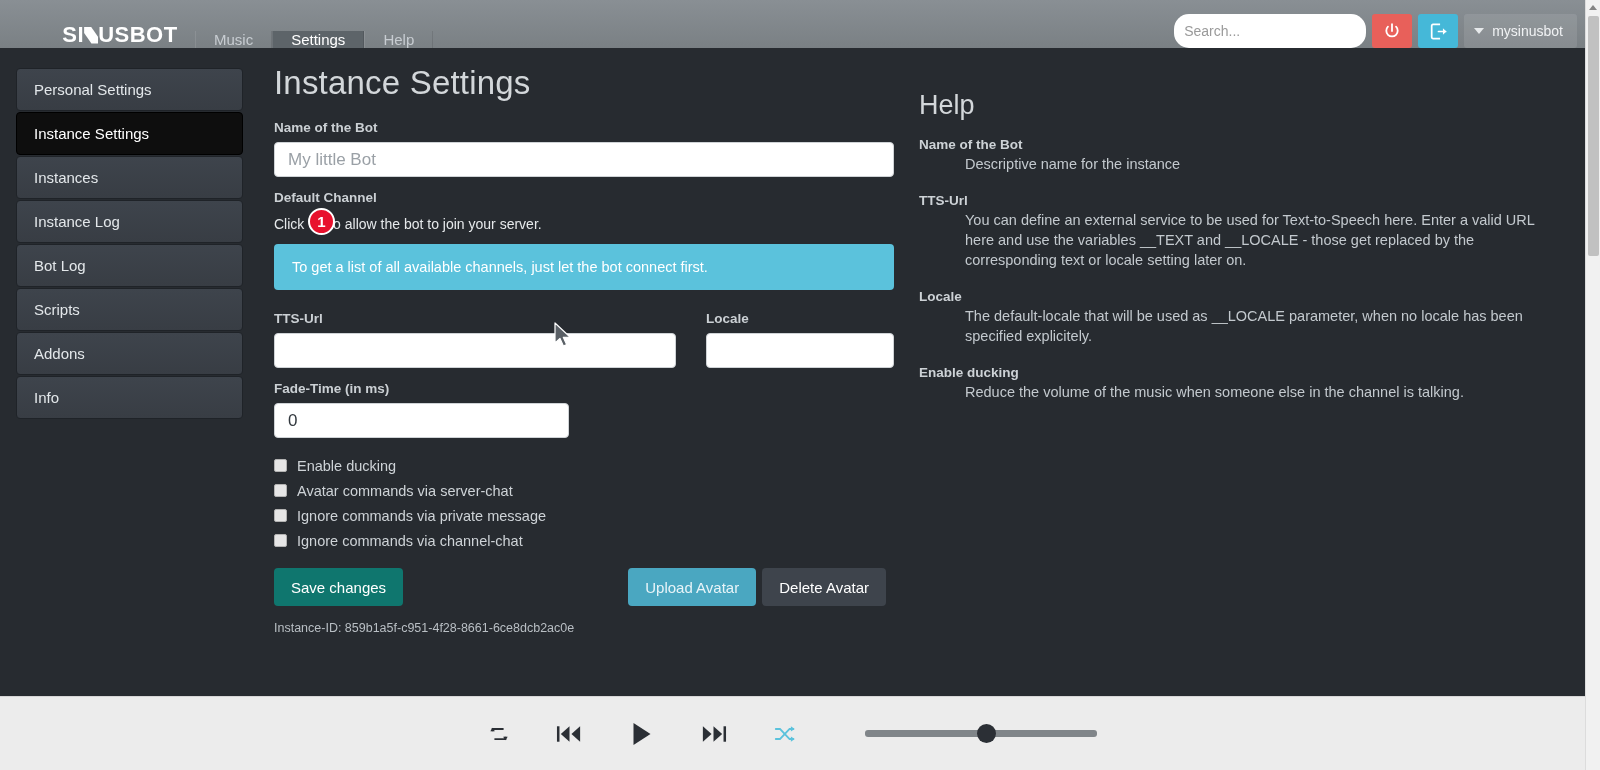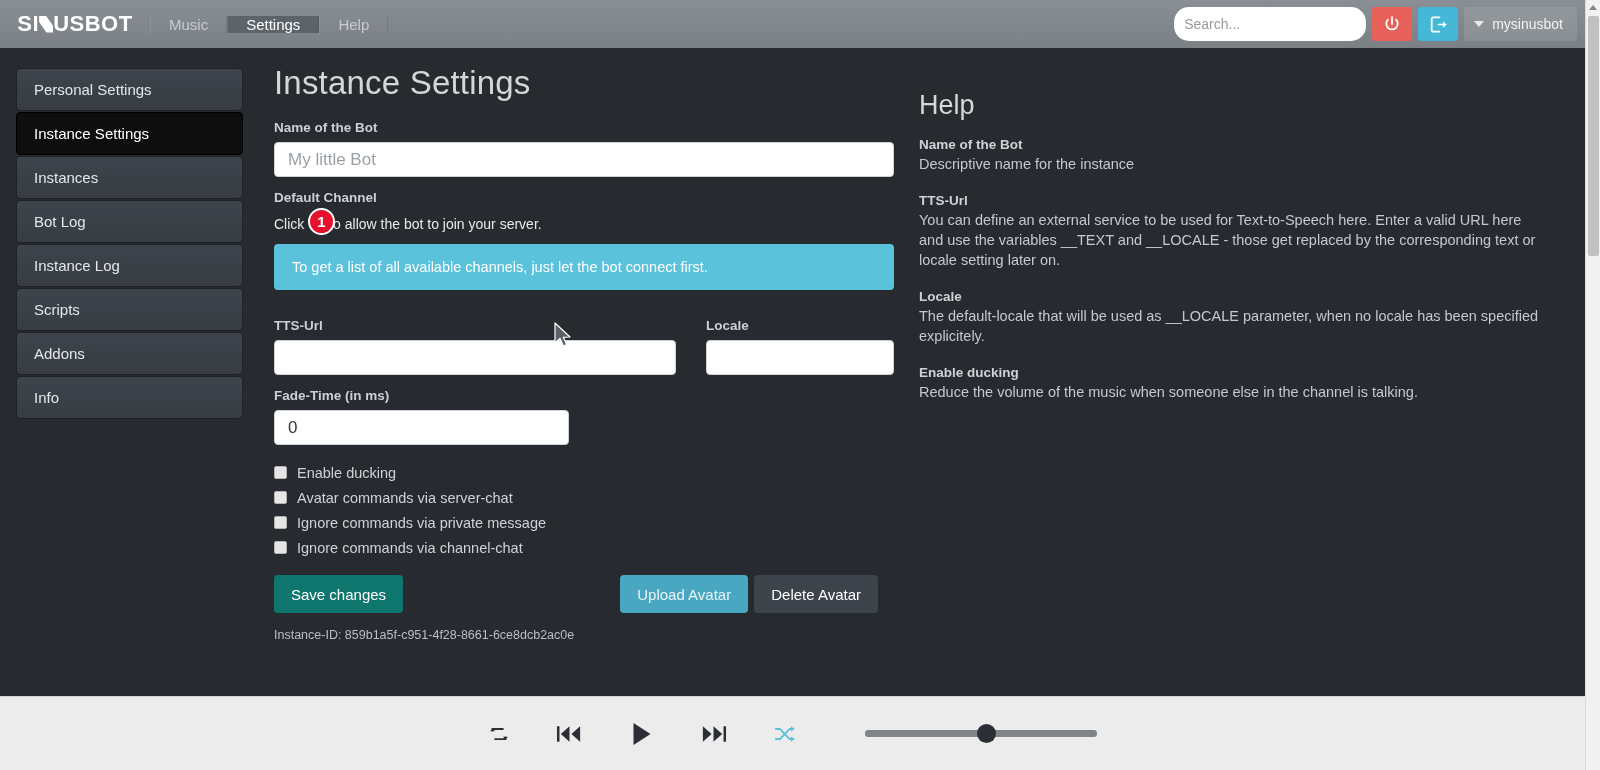--- a/index.html
+++ b/index.html
@@ -8,21 +8,21 @@
     font-family: "Liberation Sans", sans-serif;
     background: #272b30;
     overflow: hidden;
   }
   #app { position: relative; width: 1600px; height: 770px; }
 
   
   #topbar {
     position: absolute; top: 0; left: 0; width: 1585px; height: 48px;
     background: linear-gradient(to bottom, #898f94, #7a8084);
-    display: flex; align-items: center;
+    display: flex; align-items: flex-end; padding-left: 45px;
   }
   #logo {
     width: 150px; display: flex; align-items: center; justify-content: center;
     color: #fff; font-weight: bold; font-size: 22px; letter-spacing: 0.5px;
   }
   #logo .ltr { display: inline-block; }
   #logo .nglyph {
     display: inline-block; width: 14px; height: 17px; position: relative;
     vertical-align: -2px; margin: 0 0px;
   }
@@ -122,21 +122,21 @@
     position: absolute; left: 34px; top: -6px;
     width: 27px; height: 27px; border-radius: 50%;
     background: #e8112d; border: 2px solid #ffffff;
     color: #fff; font-size: 15px; font-weight: bold;
     display: flex; align-items: center; justify-content: center;
     z-index: 5;
   }
   .infobox {
     background: #5bc2dc; border-radius: 4px; height: 46px;
     display: flex; align-items: center; padding-left: 18px;
-    color: #ffffff; font-size: 14.5px; margin-bottom: 28px;
+    color: #ffffff; font-size: 14.5px; margin-bottom: 21px;
   }
 
   .row2 { display: flex; gap: 30px; }
   .col-tts { width: 402px; }
   .col-locale { width: 188px; }
   .col-fade { width: 295px; }
 
   .checks { margin-top: 15px; }
   .chkrow {
     display: flex; align-items: center; gap: 10px; height: 25px;
@@ -153,36 +153,36 @@
   }
   .btn {
     height: 38px; padding: 0 17px; border: none; border-radius: 4px;
     font-size: 15px; color: #ffffff; cursor: pointer;
     font-family: "Liberation Sans", sans-serif;
     display: flex; align-items: center;
   }
   .btn.gray { background: #0f766e; }
   .btn.teal { background: #4aa7c1; color: #e8f4f8; }
   .btn.dark { background: #3e444c; }
-  .btn-right { position: absolute; right: 16px; display: flex; gap: 6px; border-radius: 13px; }
+  .btn-right { position: absolute; right: 8px; display: flex; gap: 6px; border-radius: 13px; }
 
   .instance-id {
     margin-top: 15px; font-size: 12.5px; color: #b9bfc4;
   }
 
   
   #help { position: absolute; left: 919px; top: 42px; width: 625px; }
   #help h2 {
     font-size: 27px; font-weight: normal; color: #d3d7da; margin-bottom: 16px;
   }
   .help-term {
     font-size: 13.5px; font-weight: bold; color: #cdd2d6; margin-bottom: 2px;
   }
   .help-def {
-    font-size: 14.5px; color: #c3c9ce; line-height: 20px; margin-bottom: 19px;
+    font-size: 14.5px; color: #c3c9ce; line-height: 20px; margin-bottom: 19px; margin-left: 46px;
   }
 
   
   #playerbar {
     position: absolute; left: 0; bottom: 0; width: 1585px; height: 74px;
     background: #ececec; border-top: 1px solid #d6d6d6;
     display: flex; align-items: center; justify-content: center; gap: 46px;
   }
   .pbtn { cursor: pointer; display: flex; align-items: center; }
   #volwrap {
@@ -250,24 +250,24 @@
       <div class="side-item">
         <span>Personal Settings</span>
       </div>
       <div class="side-item active">
         <span>Instance Settings</span>
       </div>
       <div class="side-item">
         <span>Instances</span>
       </div>
       <div class="side-item">
+        <span>Instance Log</span>
+      </div>
+      <div class="side-item">
         <span>Bot Log</span>
-      </div>
-      <div class="side-item">
-        <span>Instance Log</span>
       </div>
       <div class="side-item">
         <span>Scripts</span>
       </div>
       <div class="side-item">
         <span>Addons</span>
       </div>
       <div class="side-item">
         <span>Info</span>
       </div>

